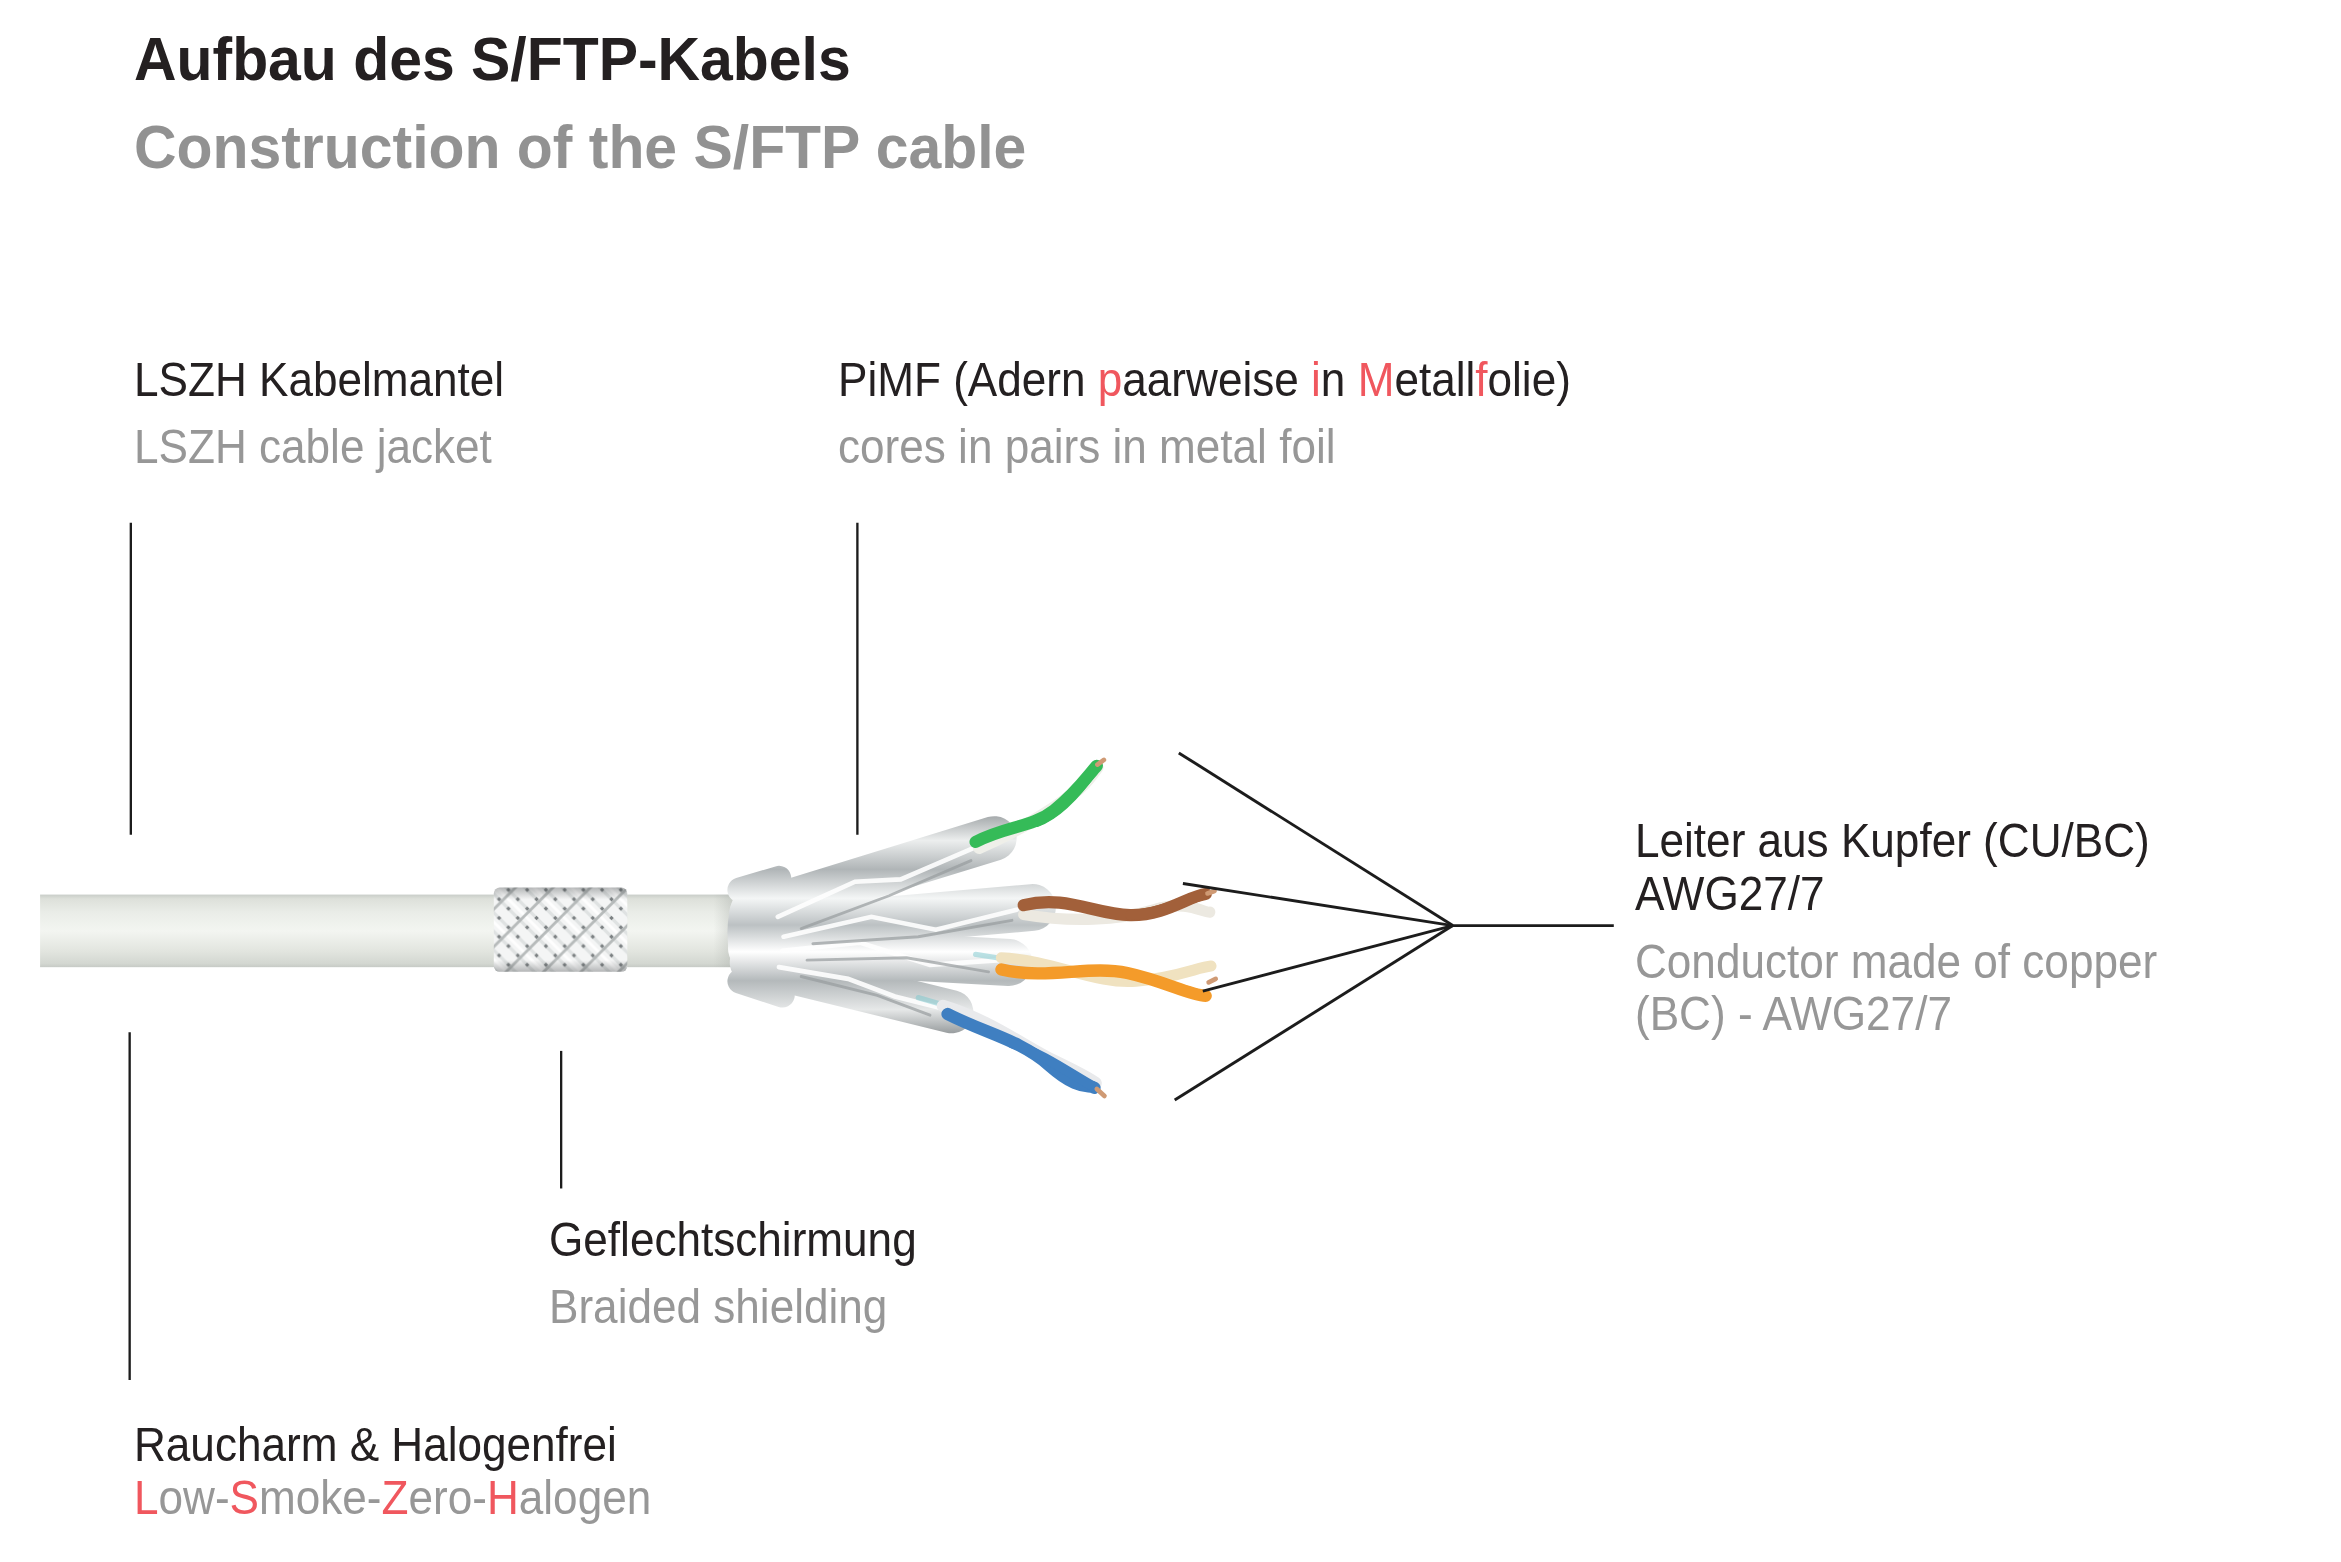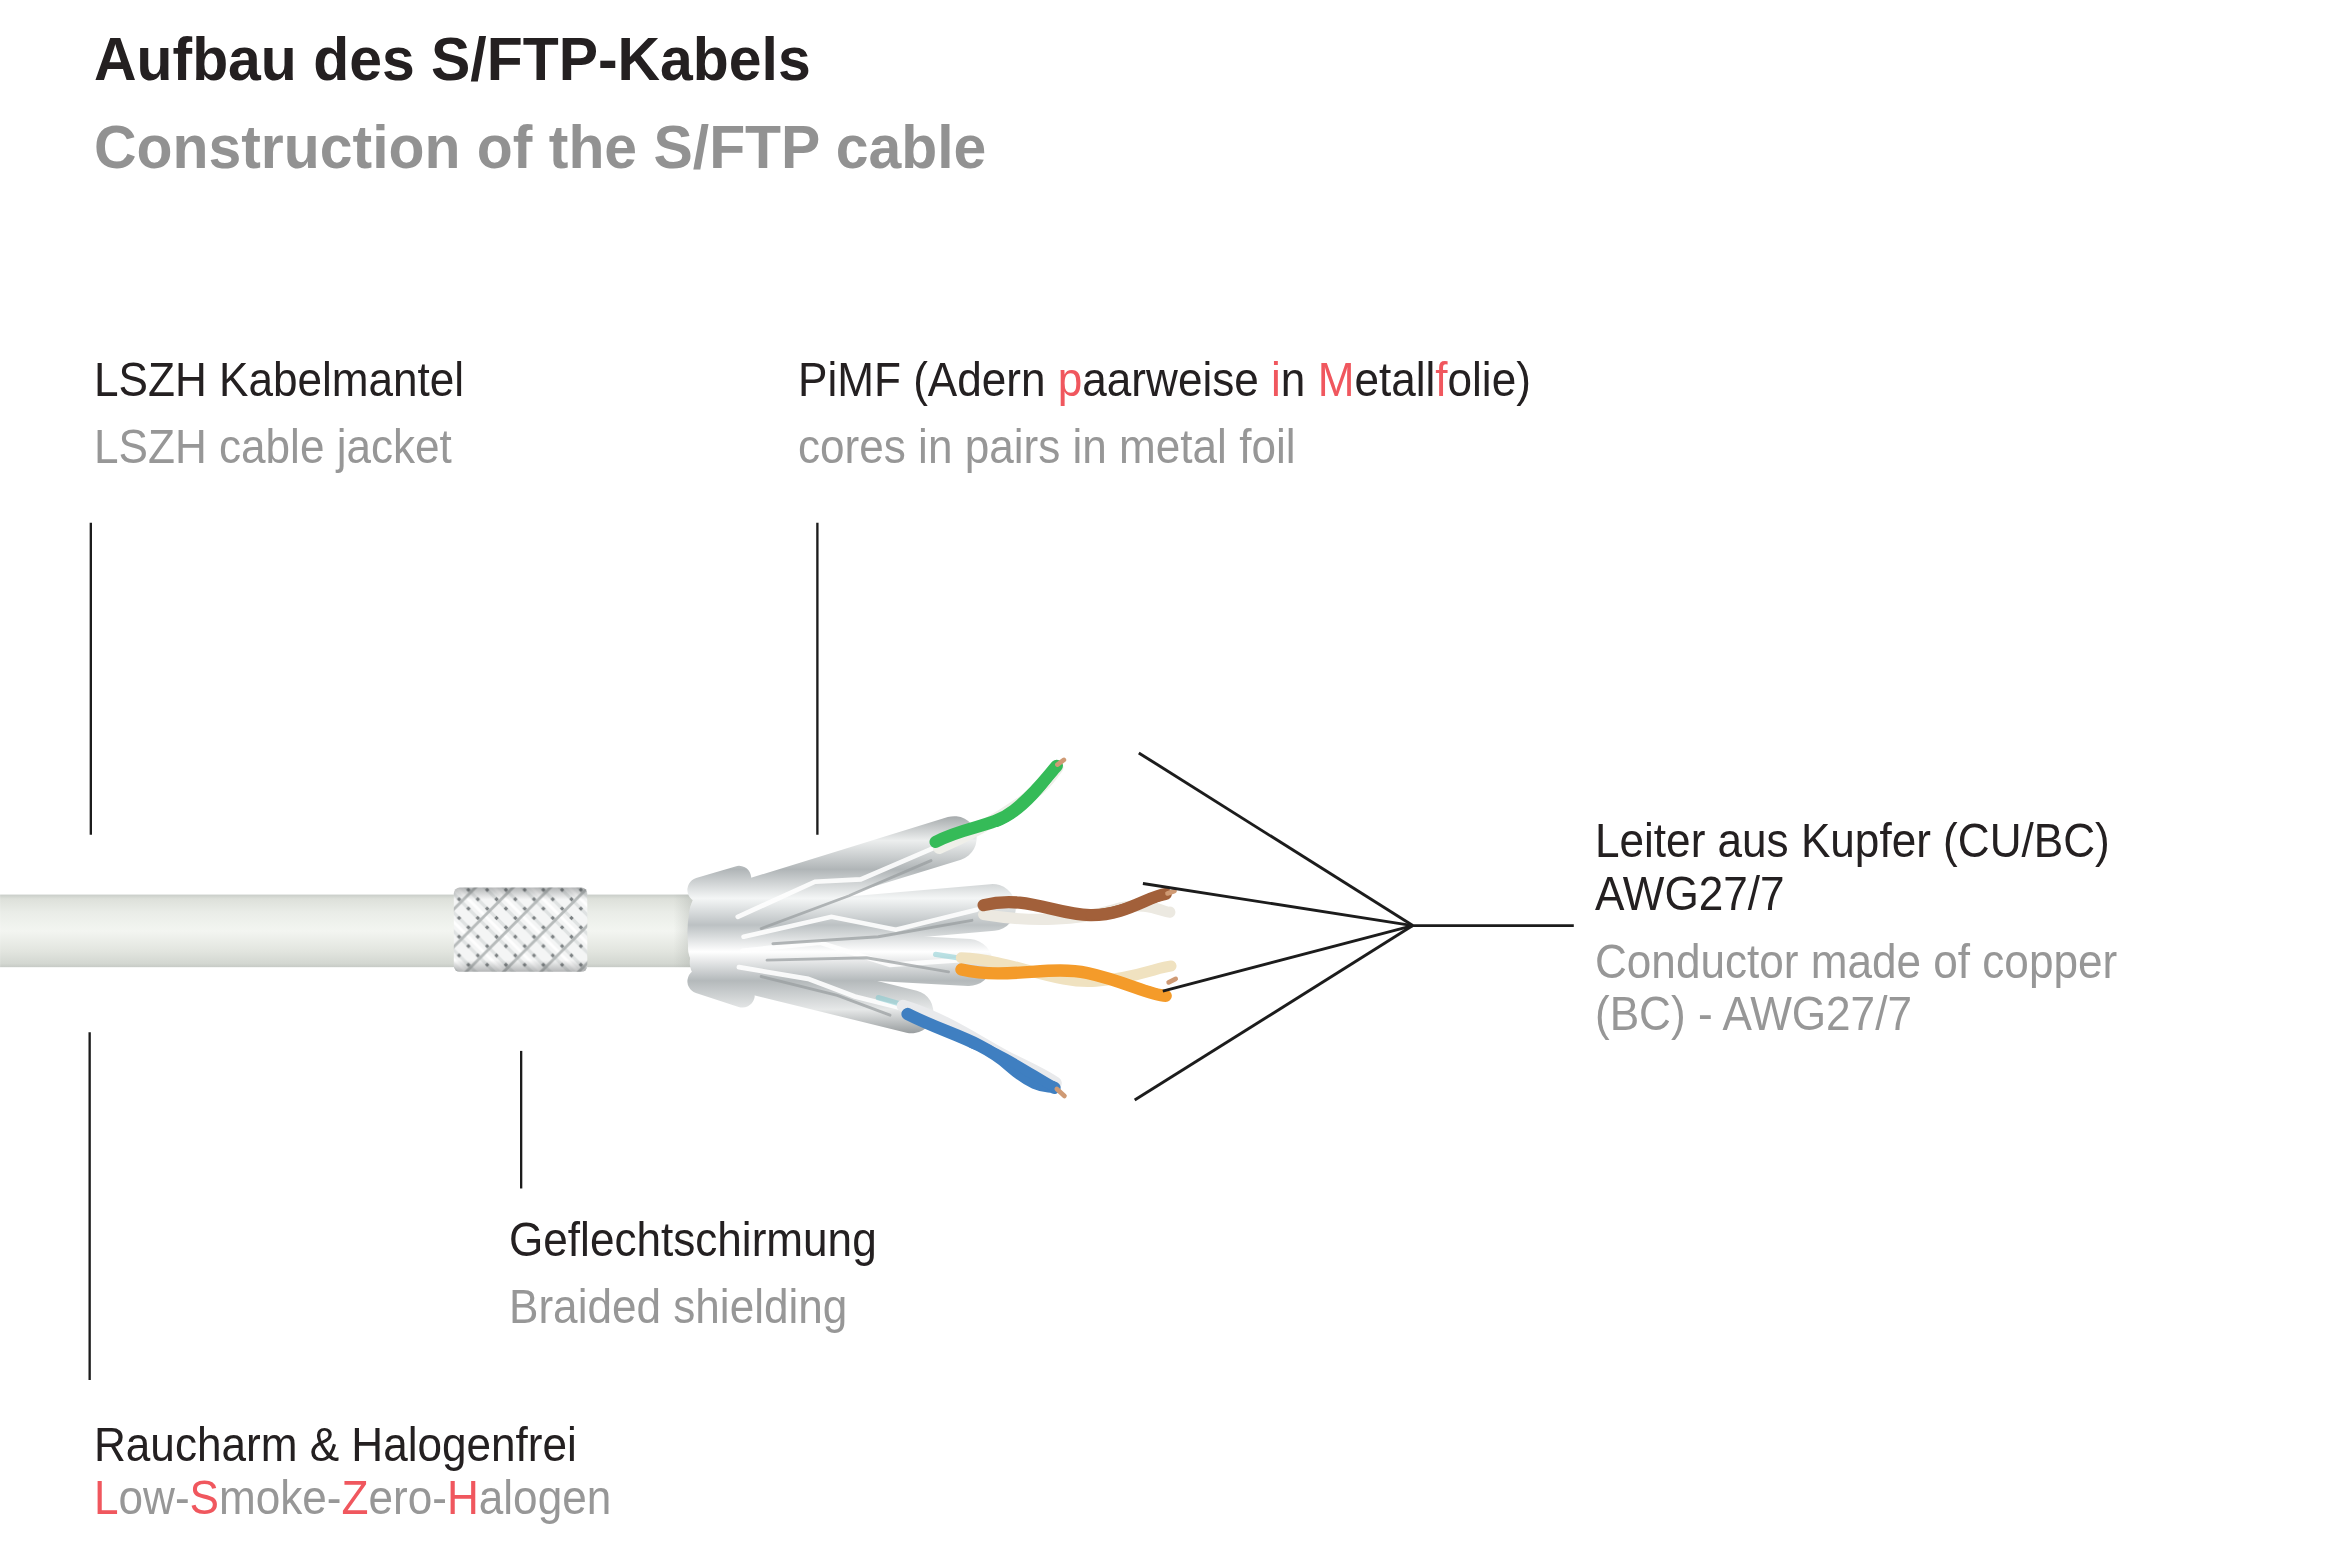--- a/index.html
+++ b/index.html
@@ -1,18 +1,18 @@
 <!DOCTYPE html>
 <html style="font-size:9.4px"><head>
 <meta charset="utf-8">
 <style>
   html,body{margin:0;padding:0;background:#ffffff;}
   body{width:2342px;height:1562px;position:relative;overflow:hidden;
        font-family:"Liberation Sans", sans-serif;}
-  #canvas{position:absolute;inset:0;width:2250px;height:1562px;}
+  #canvas{position:absolute;inset:0;width:2250px;height:1562px;margin-left:40px;}
   .txt{position:absolute;white-space:nowrap;line-height:1;
        transform:scaleX(0.9);transform-origin:0 0;}
   .h1{font-size:62px;font-weight:bold;color:#242021;transform:scaleX(0.95);}
   .h2{font-size:62px;font-weight:bold;color:#929292;transform:scaleX(0.95);}
   .de{font-size:49px;color:#242021;}
   .en{font-size:49px;color:#979797;}
   .red{color:#f0575e;}
   svg{position:absolute;inset:0;}
 </style>
 </head>

